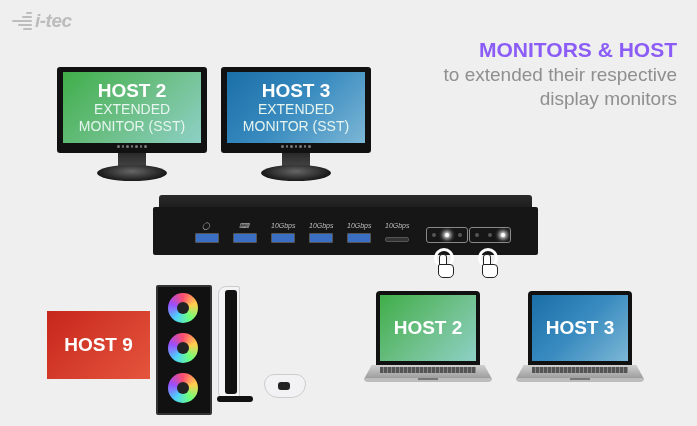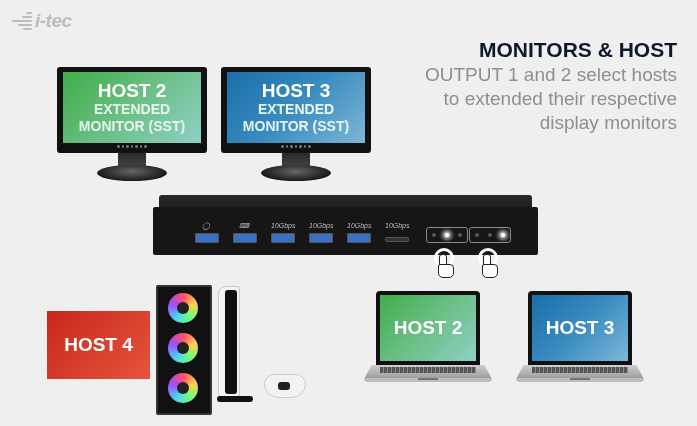--- a/index.html
+++ b/index.html
@@ -5,28 +5,28 @@
   html,body{margin:0;padding:0;}
   body{width:697px;height:426px;background:#efefef;position:relative;overflow:hidden;font-family:"Liberation Sans",sans-serif;}
   .abs{position:absolute;}
   
   .logo{left:10px;top:10px;width:80px;height:28px;display:flex;align-items:flex-start;gap:3px;color:#b9b9b9;}
   .logo .mark{width:22px;height:24px;position:relative;}
   .logo .mark i{position:absolute;right:0;height:2px;background:#bdbdbd;border-radius:1px;}
   .logo .txt{font-size:19px;font-style:italic;font-weight:bold;letter-spacing:-0.5px;color:#bcbcbc;}
   
   .headline{right:20px;top:37px;text-align:right;width:320px;}
-  .headline .t1{color:#0f172a;font-weight:bold;font-size:21px;line-height:25px;}
+  .headline .t1{color:#8b5cf6;font-weight:bold;font-size:21px;line-height:25px;}
   .headline .desc{color:#8f8f8f;font-size:19px;line-height:24px;margin-top:1px;}
   
   .monitor{width:150px;height:118px;}
   .monitor .bezel{position:absolute;left:0;top:0;width:150px;height:86px;background:#111;border-radius:3px;}
   .monitor .screen{position:absolute;left:6px;top:5px;width:138px;height:71px;display:flex;flex-direction:column;align-items:center;justify-content:center;color:#fff;text-align:center;}
   .monitor .screen .h{font-weight:bold;font-size:19px;line-height:21px;}
-  .monitor .screen .s{font-size:14px;line-height:17px;color:#e6f5ef;font-weight:bold;}
+  .monitor .screen .s{font-size:14px;line-height:17px;color:#e6f5ef;}
   .monitor .btns{position:absolute;left:60px;top:78px;width:30px;height:5px;display:flex;gap:2px;justify-content:center;}
   .monitor .btns i{width:3px;height:3px;border-radius:50%;background:#777;}
   .monitor .neck{position:absolute;left:61px;top:86px;width:28px;height:14px;background:linear-gradient(#2a2a2a,#444);}
   .monitor .base{position:absolute;left:40px;top:98px;width:70px;height:16px;border-radius:50%;background:radial-gradient(ellipse at 50% 40%,#666,#1a1a1a 70%);}
   .green{background:linear-gradient(135deg,#3fae49 0%,#6cbf86 50%,#8ed0c6 100%);}
   .blue{background:linear-gradient(135deg,#1a6fa8 0%,#3a8cc0 50%,#7db7d6 100%);}
   
   .dock{left:153px;top:195px;width:385px;height:62px;}
   .dock .top{position:absolute;left:6px;top:0;width:373px;height:14px;background:linear-gradient(#2a2a2a,#1c1c1c);border-radius:3px 3px 0 0;}
   .dock .front{position:absolute;left:0;top:12px;width:385px;height:48px;background:#161616;border-radius:2px;}
@@ -71,21 +71,20 @@
       <i style="top:10px;width:20px"></i>
       <i style="top:14px;width:14px"></i>
       <i style="top:18px;width:9px"></i>
   </div>
   <span class="txt">i-tec</span>
 </div>
 
 <div class="abs headline">
   <div class="t1">MONITORS &amp; HOST</div>
   <div class="desc">
-    <div>OUTPUT 1 and 2 select hosts</div>
     <div>to extended their respective</div>
     <div>display monitors</div>
   </div>
 </div>
 
 <div class="abs monitor" style="left:57px;top:67px">
   <div class="bezel"></div>
   <div class="screen green">
     <div class="h">HOST 2</div>
     <div class="s">EXTENDED</div>
@@ -155,21 +154,21 @@
   <div class="ring"></div>
     <div class="finger"></div>
     <div class="palm"></div>
 </div>
 <div class="hand abs" style="left:477px;top:248px">
   <div class="ring"></div>
     <div class="finger"></div>
     <div class="palm"></div>
 </div>
 
-<div class="abs host1">HOST 4</div>
+<div class="abs host1">HOST 9</div>
 <div class="abs pc">
   <div class="fan" style="top:6px"></div>
   <div class="fan" style="top:46px"></div>
   <div class="fan" style="top:86px"></div>
 </div>
 <div class="abs ps5">
   <div class="shell"></div>
     <div class="core"></div>
     <div class="foot"></div>
 </div>

